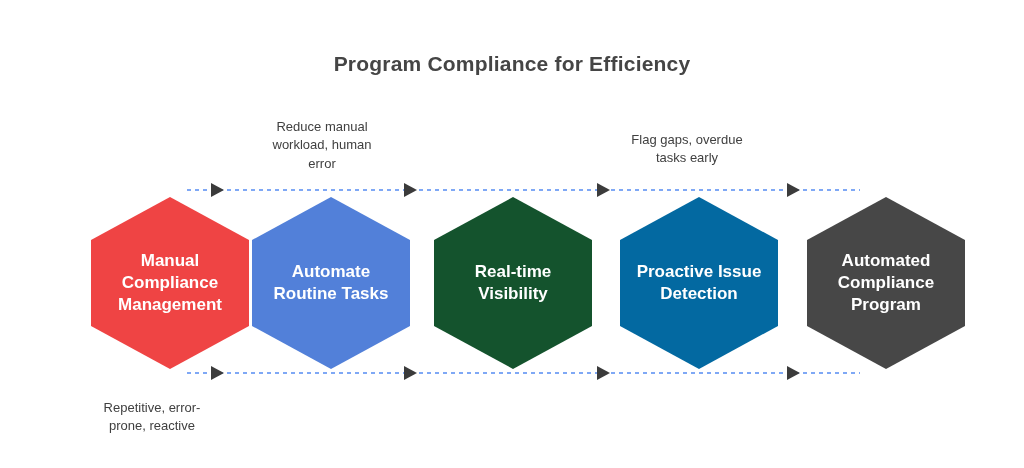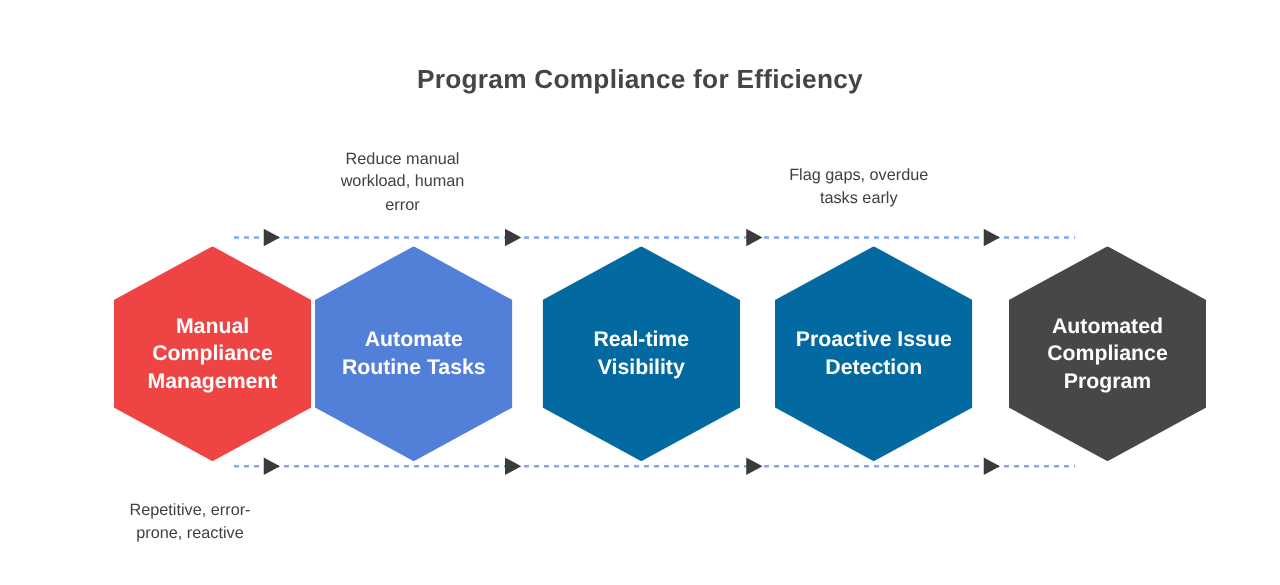--- a/index.html
+++ b/index.html
@@ -109,21 +109,21 @@
 
   <div class="hex hex1" style="background-color: #ef4444; margin-left: 30px;">
     <div class="hex-label">Manual
 Compliance
 Management</div>
   </div>
   <div class="hex hex2" style="background-color: rgb(82, 128, 217);">
     <div class="hex-label">Automate
 Routine Tasks</div>
   </div>
-  <div class="hex hex3" style="background-color: #0369a1;">
+  <div class="hex hex3" style="background-color: #14532d;">
     <div class="hex-label">Real-time
 Visibility</div>
   </div>
   <div class="hex hex4" style="background-color: #0369a1;">
     <div class="hex-label">Proactive Issue
 Detection</div>
   </div>
   <div class="hex hex5" style="background-color: rgb(71, 71, 71);">
     <div class="hex-label">Automated
 Compliance

